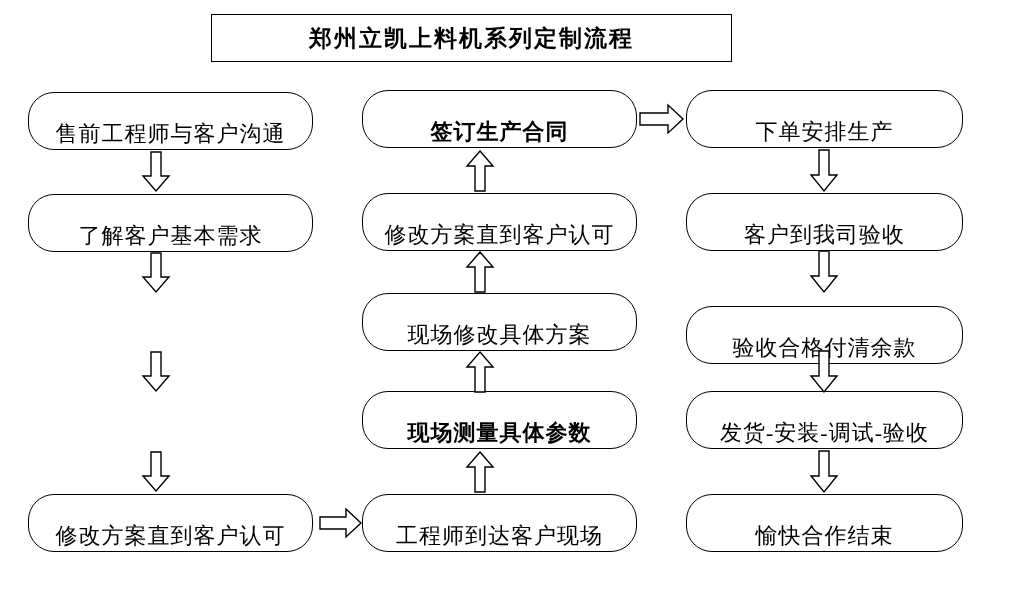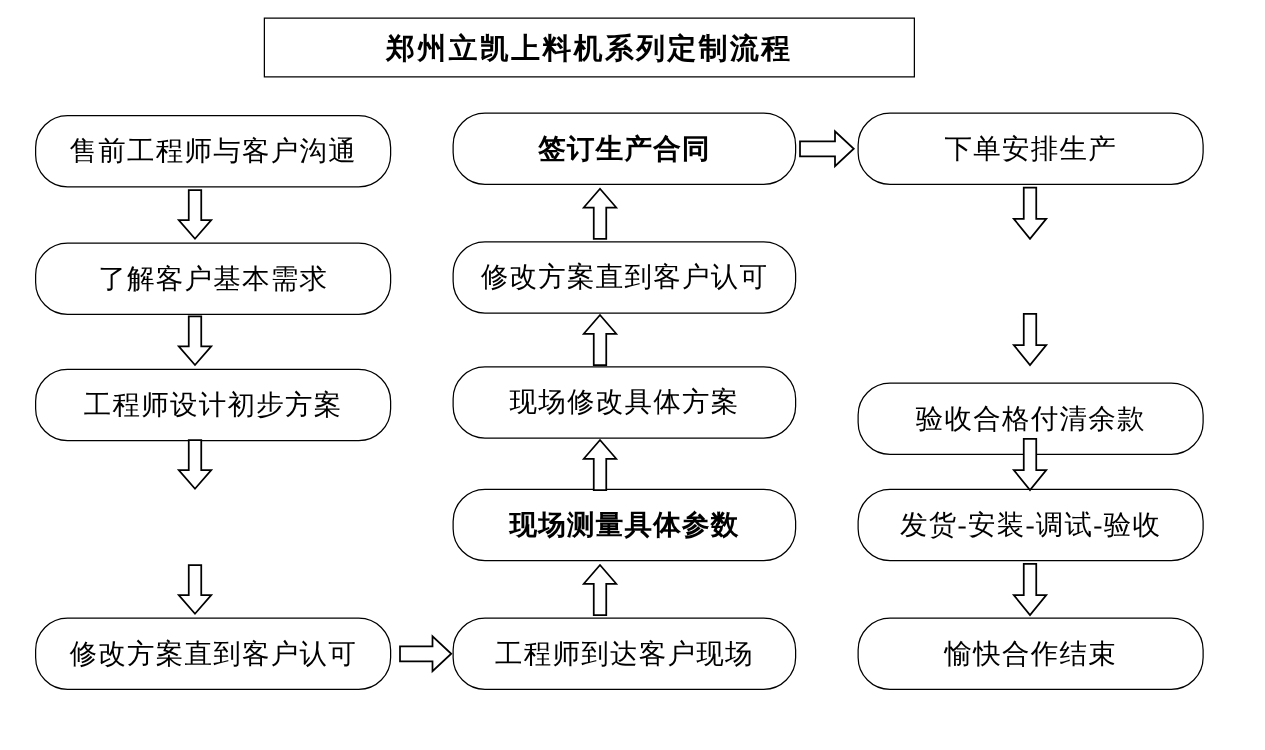--- a/index.html
+++ b/index.html
@@ -53,21 +53,21 @@
     font-family: "Liberation Serif", serif;
     font-size: 22px;
     color: #000000;
     white-space: nowrap;
     letter-spacing: 1px;
   }
   
   .col1 { left: 28px;  width: 285px; }
   .col2 { left: 362px; width: 275px; }
   .col3 { left: 686px; width: 277px; }
-  .h-node { height: 58px; }
+  .h-node { height: 58px; align-items: flex-end; }
 
   .arrow {
     position: absolute;
   }
   .arrow svg {
     display: block;
     overflow: visible;
   }
 </style>
 </head>
@@ -78,23 +78,20 @@
   <div class="title-box">
     <span class="title-text">郑州立凯上料机系列定制流程</span>
   </div>
 
   <div class="node col1 h-node" style="top:92px;">
     <span class="node-label">售前工程师与客户沟通</span>
   </div>
   <div class="node col1 h-node" style="top:194px;">
     <span class="node-label">了解客户基本需求</span>
   </div>
-  <div class="node col1 h-node" style="top:295px;">
-    <span class="node-label">工程师设计初步方案</span>
-  </div>
   <div class="node col1 h-node" style="top:494px;">
     <span class="node-label">修改方案直到客户认可</span>
   </div>
 
   <div class="arrow" style="left:142px; top:152px;">
     <svg width="28" height="40" viewBox="0 0 28 40">
         <polygon points="9,0 19,0 19,24 27,24 14,39 1,24 9,24" fill="#ffffff" stroke="#000000" stroke-width="1.4"></polygon>
       </svg>
   </div>
   <div class="arrow" style="left:142px; top:253px;">
@@ -158,20 +155,23 @@
 
   <div class="arrow" style="left:640px; top:104px;">
     <svg width="44" height="30" viewBox="0 0 44 30">
         <polygon points="0,9 28,9 28,1 43,15 28,29 28,21 0,21" fill="#ffffff" stroke="#000000" stroke-width="1.4"></polygon>
       </svg>
   </div>
 
   <div class="node col3 h-node" style="top:90px;">
     <span class="node-label">下单安排生产</span>
   </div>
+  <div class="node col3 h-node" style="top:193px;">
+    <span class="node-label">客户到我司验收</span>
+  </div>
   <div class="node col3 h-node" style="top:306px;">
     <span class="node-label">验收合格付清余款</span>
   </div>
   <div class="node col3 h-node" style="top:391px;">
     <span class="node-label">发货-安装-调试-验收</span>
   </div>
   <div class="node col3 h-node" style="top:494px;">
     <span class="node-label">愉快合作结束</span>
   </div>
 

